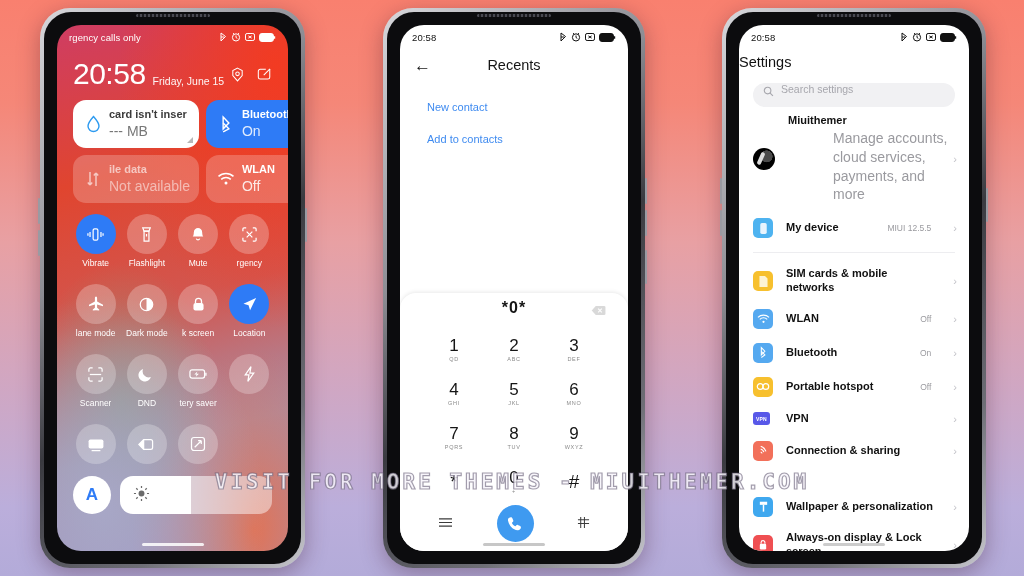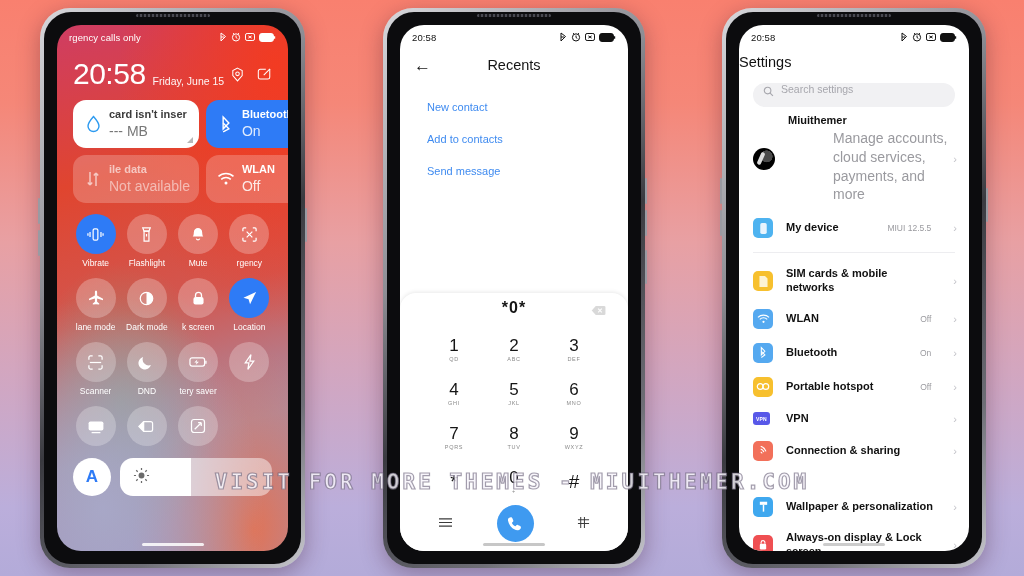--- a/index.html
+++ b/index.html
@@ -77,21 +77,21 @@
   .t-white { background:#fff; color:#3b3b3b; }
   .t-white .tl-s { color:#777; opacity:1; }
   .t-white .corner { border-color:transparent transparent #b7b7b7 transparent; }
   .t-blue { background:#2e7bf6; color:#fff; }
   .t-blue .corner { border-color:transparent transparent rgba(255,255,255,.8) transparent; }
   .t-ghost { background:rgba(255,255,255,.22); color:rgba(255,255,255,.62); }
   .t-ghost2 { background:rgba(255,255,255,.22); color:#fff; }
   .t-ghost2 .corner { border-color:transparent transparent rgba(255,255,255,.8) transparent; }
 
   .qgrid { display:grid; grid-template-columns:repeat(4,1fr); padding:11px 13px 0 13px;
-           row-gap:6px; justify-items:center; }
+           row-gap:12px; justify-items:center; }
   .qcell { display:flex; flex-direction:column; align-items:center; width:100%; }
   .qdot { width:40px; height:40px; border-radius:50%; background:rgba(255,255,255,.25);
           display:flex; align-items:center; justify-content:center; }
   .qdot.on { background:#2e7bf6; }
   .qlbl { font-size:8.5px; margin-top:4px; margin-bottom:4px; white-space:nowrap;
           overflow:hidden; text-overflow:clip; max-width:60px; text-align:center; }
   .qlbl.blank { height:0; margin:0; }
 
   .brightrow { display:flex; align-items:center; gap:9px; padding:12px 16px 0 16px; }
   .autobtn { width:38px; height:38px; border-radius:50%; background:#fff; color:#2e7bf6;
@@ -465,21 +465,20 @@
       </div>
 
       <div class="d-head">
         <div class="d-back">←</div>
         <div class="d-title">Recents</div>
       </div>
 
       <div class="d-links">
         <div class="d-link">New contact</div>
         <div class="d-link">Add to contacts</div>
-        <div class="d-link">Send message</div>
       </div>
 
       <div class="dialpanel">
         <div class="dnum-row">
           <div class="dnum">*0*</div>
           <div class="dbsp"><svg width="15" height="11" viewBox="0 0 16 12">
                 <path d="M5 1h9.2a1.4 1.4 0 011.4 1.4v7.2A1.4 1.4 0 0114.2 11H5L.6 6z" fill="#8c8c8c"></path>
                 <path d="M7.6 4l4 4M11.6 4l-4 4" stroke="#fff" stroke-width="1.1"></path>
               </svg></div>
         </div>

